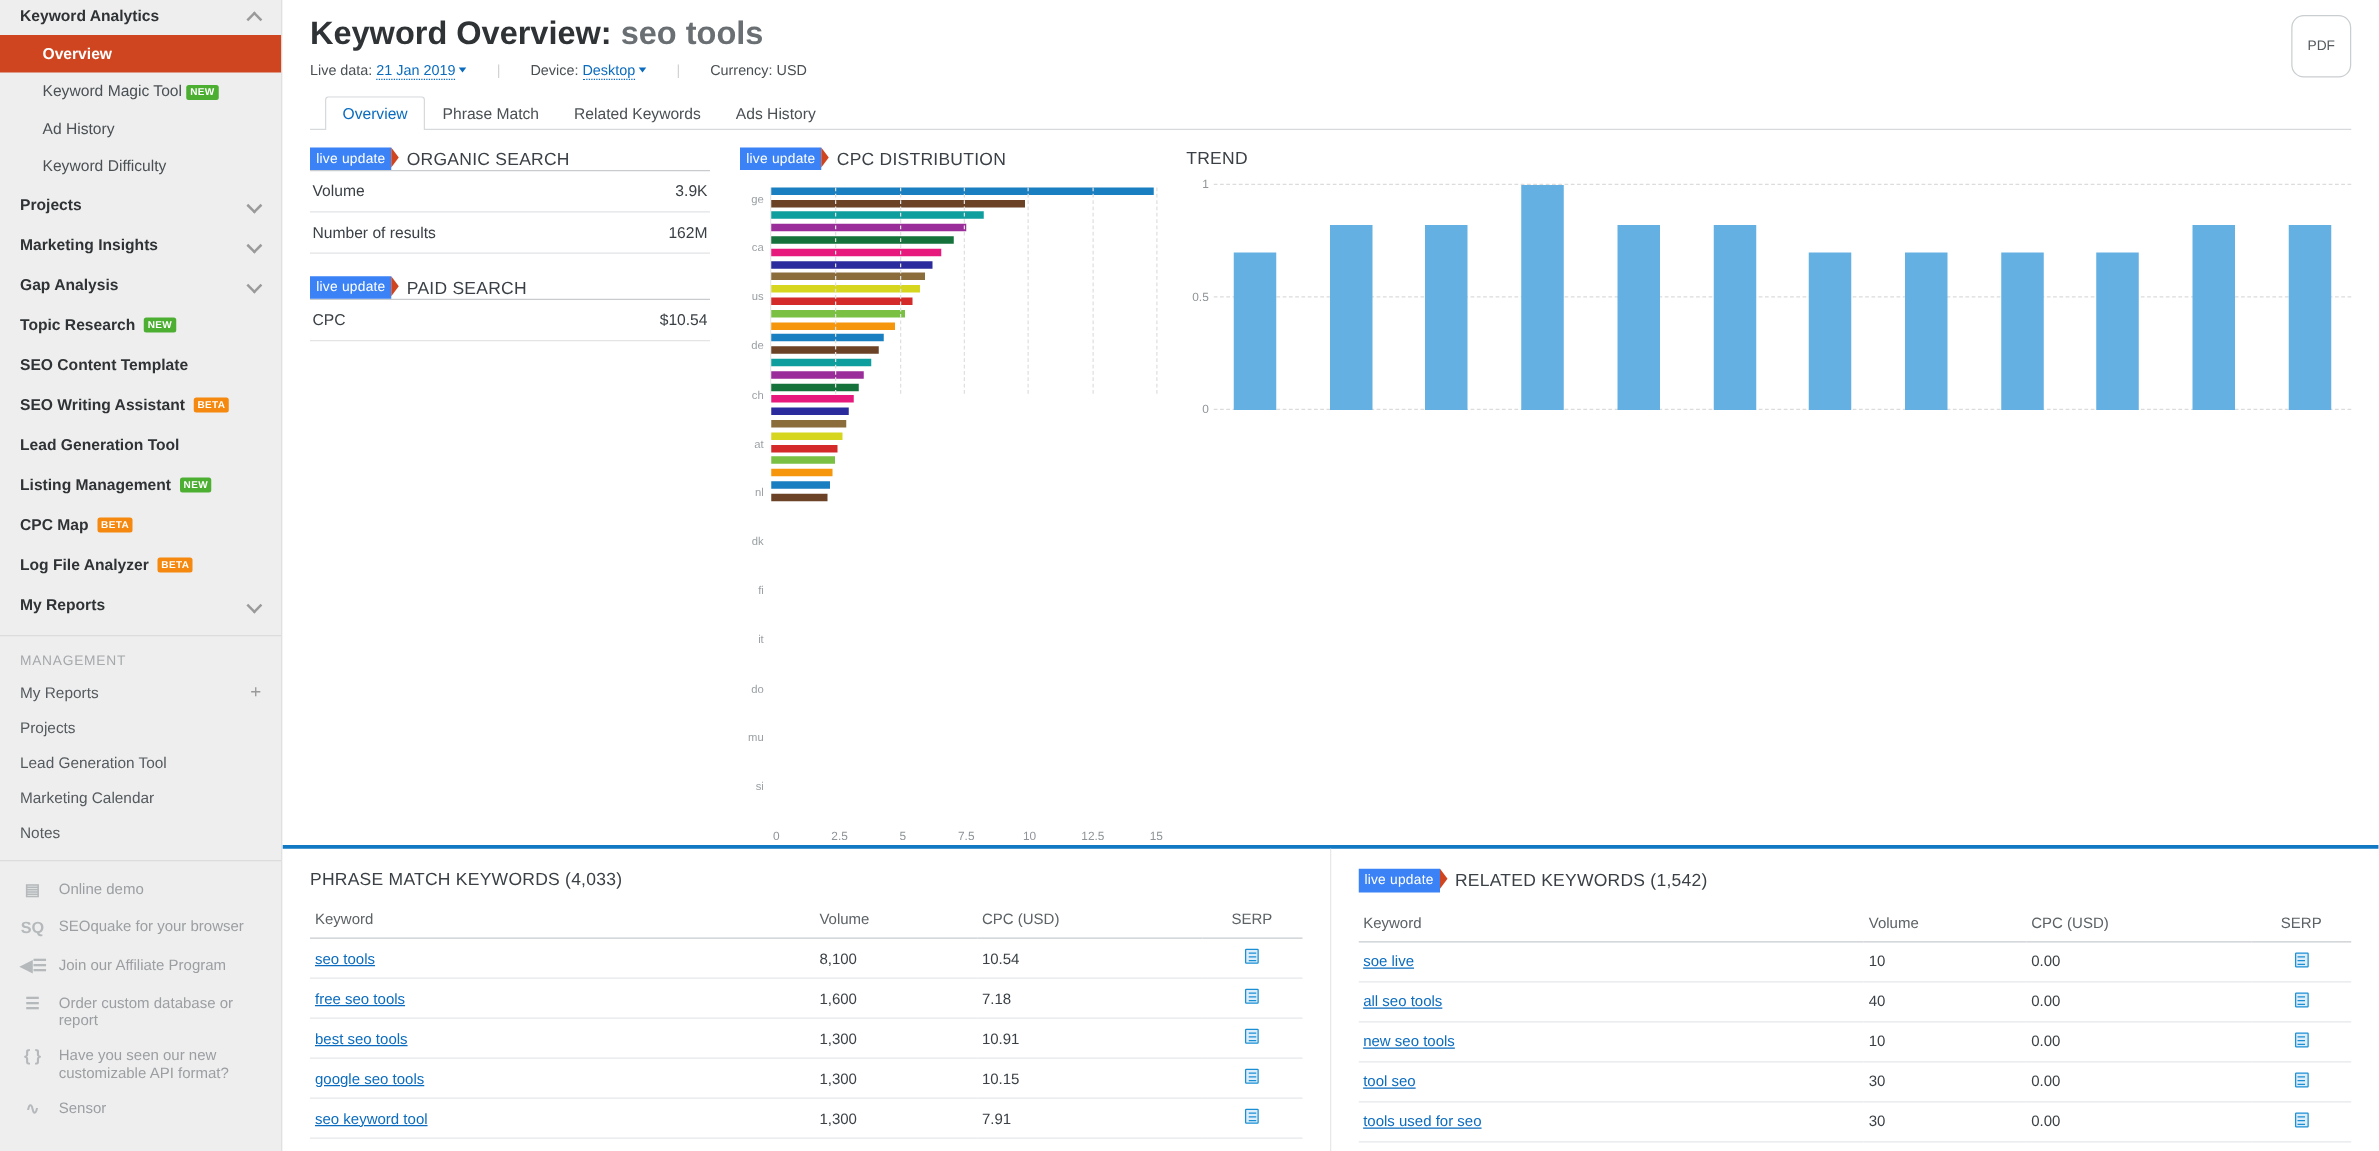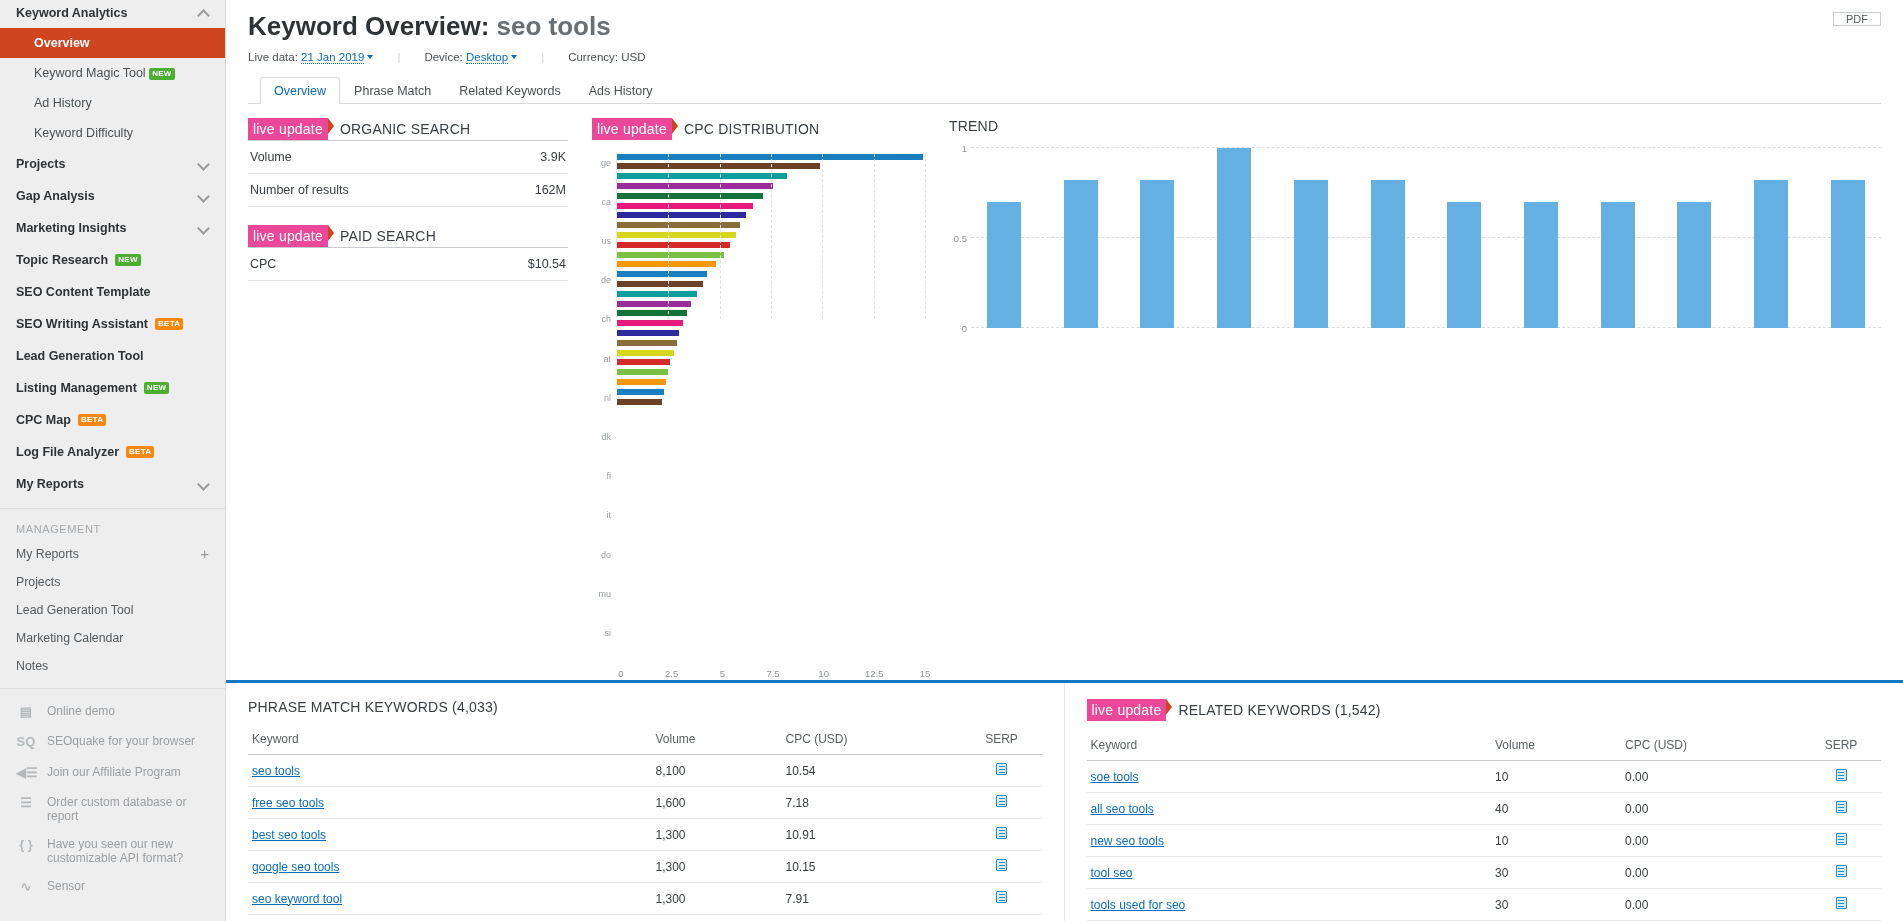--- a/index.html
+++ b/index.html
@@ -44,31 +44,31 @@
   h1.title { font-size:26px; font-weight:bold; color:#2f3336; line-height:1.25; }
   h1.title .kw { color:#6a6f73; }
   .meta { margin-top:8px; font-size:11.5px; color:#4a5054;
     display:flex; align-items:center; gap:24px; }
   .meta .sep { color:#d2d2d2; }
   .meta a { color:#0b6cbf; text-decoration:none; border-bottom:1px dotted #0b6cbf; }
   .caret { display:inline-block; width:0; height:0; margin-left:3px;
     border-left:3.5px solid transparent; border-right:3.5px solid transparent;
     border-top:4px solid #0b6cbf; vertical-align:middle; }
   .pdf-btn { position:absolute; right:22px; top:12px; border:1px solid #c9ced1;
-    background:#fff; color:#555b5f; font-size:11px; padding:0 12px;
-    border-radius:0; cursor:pointer; }
+    background:#fff; color:#555b5f; font-size:11px; padding:18px 12px;
+    border-radius:10px; cursor:pointer; }
 
   .tabs { display:flex; align-items:flex-end; gap:0; margin-top:14px;
     border-bottom:1px solid #d7dadc; padding-left:12px; }
   .tab { padding:6px 13px; font-size:12.5px; color:#4a5054; cursor:pointer;
     border:1px solid transparent; border-bottom:none; margin-bottom:-1px; }
   .tab.active { color:#0b6cbf; background:#fff; border-color:#d7dadc;
     border-radius:3px 3px 0 0; }
 
-  .live { display:inline-block; background:#ec4899; color:#fff; font-size:14px;
+  .live { display:inline-block; background:#3b82f6; color:#fff; font-size:11px;
     padding:2px 5px 2px 5px; position:relative; margin-right:12px;
     vertical-align:middle; line-height:1.3; }
   .live:after { content:""; position:absolute; right:-6px; top:0; width:0; height:0;
     border-top:8px solid transparent; border-bottom:8px solid transparent;
     border-left:6px solid #cf4520; }
   .sect-title { font-size:14px; color:#3a4045; letter-spacing:.2px;
     display:flex; align-items:center; }
 
   
   .row1 { display:flex; padding:14px 0 6px 0; border-bottom:3px solid #1178c4; }
@@ -154,27 +154,27 @@
     </div>
 
     <div class="sb-item">
       <span class="lbl">
           <span>Projects</span>
         </span>
       <span class="chev"></span>
     </div>
     <div class="sb-item">
       <span class="lbl">
+          <span>Marketing Insights</span>
+        </span>
+      <span class="chev"></span>
+    </div>
+    <div class="sb-item">
+      <span class="lbl">
           <span>Gap Analysis</span>
-        </span>
-      <span class="chev"></span>
-    </div>
-    <div class="sb-item">
-      <span class="lbl">
-          <span>Marketing Insights</span>
         </span>
       <span class="chev"></span>
     </div>
     <div class="sb-item">
       <span class="lbl">
           <span>Topic Research</span>
         <span class="badge new">new</span>
         </span>
     </div>
     <div class="sb-item">
@@ -499,21 +499,21 @@
           <thead>
               <tr>
             <th>Keyword</th>
             <th class="c-vol">Volume</th>
             <th class="c-cpc">CPC (USD)</th>
             <th class="c-serp">SERP</th>
           </tr>
             </thead>
           <tbody id="rkBody">
               <tr>
-                <td><a href="#">soe tools</a></td>
+                <td><a href="#">soe live</a></td>
                 <td class="c-vol">10</td>
                 <td class="c-cpc">0.00</td>
                 <td class="c-serp"><span class="serp-ic"></span></td>
               </tr>
               <tr>
                 <td><a href="#">all seo tools</a></td>
                 <td class="c-vol">40</td>
                 <td class="c-cpc">0.00</td>
                 <td class="c-serp"><span class="serp-ic"></span></td>
               </tr>

